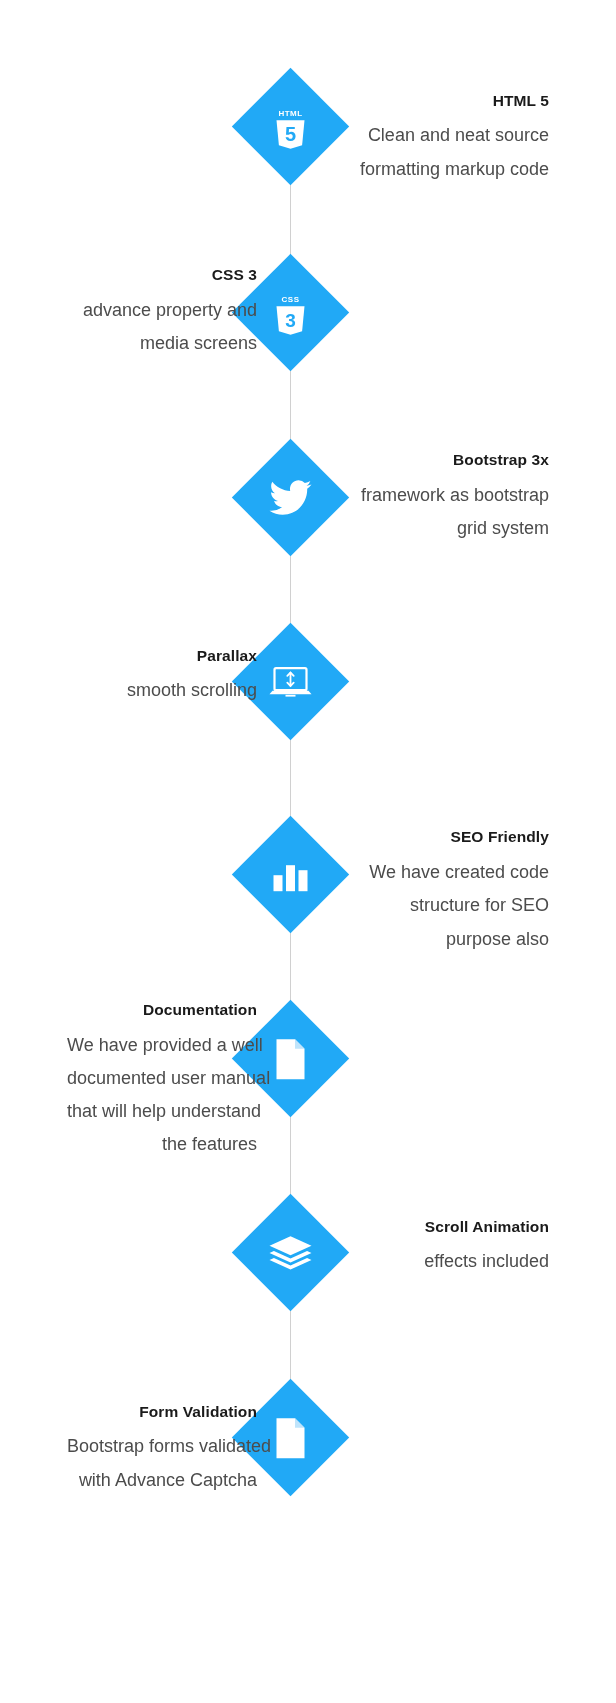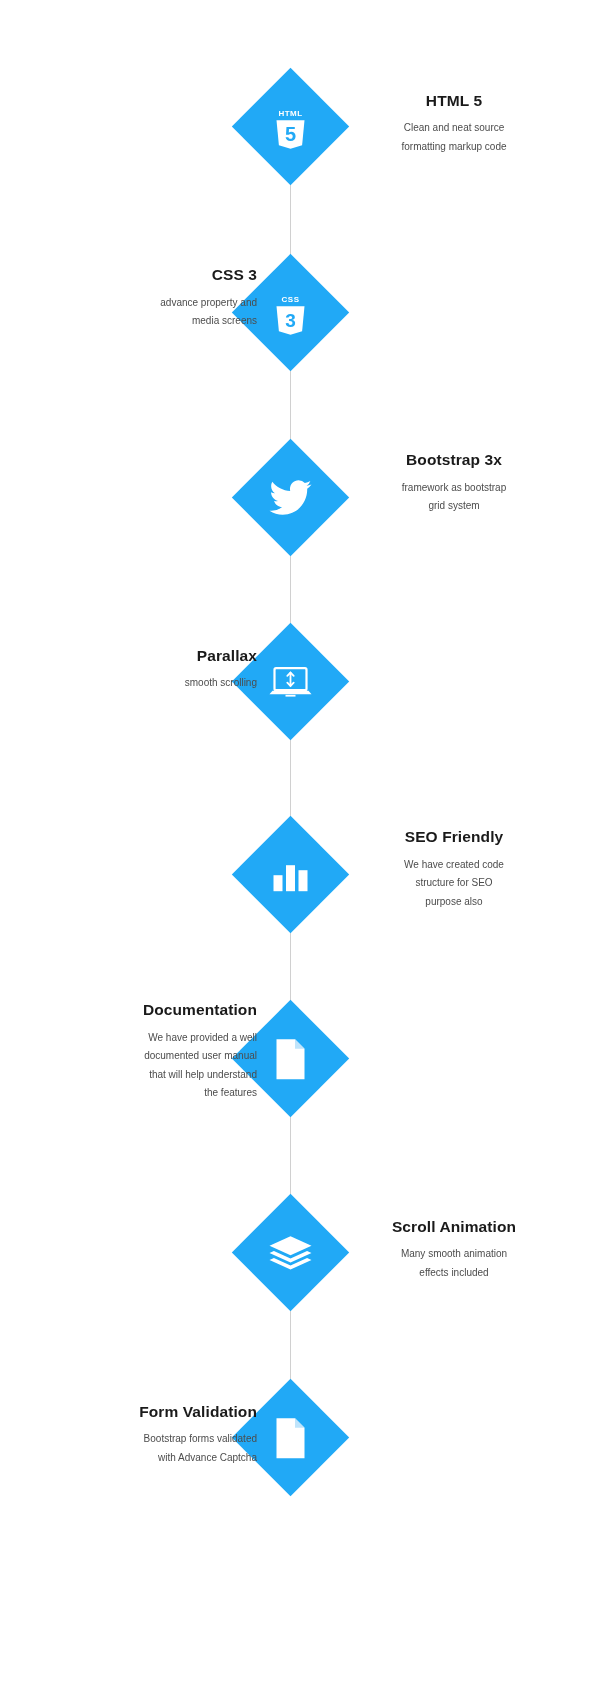--- a/index.html
+++ b/index.html
@@ -27,29 +27,29 @@
     display:flex;align-items:center;justify-content:center;
   }
   .diamond .glyph{
     transform:rotate(-45deg);
     display:flex;align-items:center;justify-content:center;
     width:46px;height:46px;
   }
   .glyph svg{display:block;}
 
   .content{position:absolute;width:190px;}
-  .content.right{left:359px;text-align:center;}
+  .content.right{left:359px;text-align:right;}
   .content.left{left:67px;text-align:right;}
 
   .title{
     font-size:15.5px;font-weight:bold;color:#1a1a1a;
     letter-spacing:0.1px;margin:0 0 9px 0;line-height:1.2;
   }
   .desc{
-    font-size:10px;color:#4c4c4c;line-height:1.85;margin:0;
+    font-size:18px;color:#4c4c4c;line-height:1.85;margin:0;
     font-weight:normal;
   }
   .desc div{white-space:nowrap;}
 </style>
 </head>
 <body>
 
 <div class="timeline">
   <div class="spine"></div>
   <div id="nodes">
@@ -177,21 +177,20 @@
             <svg width="44" height="38" viewBox="0 0 44 38">
       <path fill="#ffffff" d="M22 2 L43 11.5 L22 21 L1 11.5 Z"></path>
       <path fill="#ffffff" d="M22 24.2 L38.6 16.7 L43 18.7 L22 28.2 L1 18.7 L5.4 16.7 Z"></path>
       <path fill="#ffffff" d="M22 31.3 L38.6 23.8 L43 25.8 L22 35.3 L1 25.8 L5.4 23.8 Z"></path>
     </svg>
           </span>
         </div>
         <div class="content right" style="top: -34.3px;">
           <div class="title">Scroll Animation</div>
           <div class="desc">
-            <div>Many smooth animation</div>
             <div>effects included</div>
           </div>
         </div>
       </div>
       <div class="node" style="top: 1437px;">
         <div class="diamond" style="top: -41.5px;">
           <span class="glyph">
             <svg width="34" height="42" viewBox="0 0 34 42">
       <path fill="#ffffff" d="M3 1 h18.5 L31 10.5 V41 H3 Z"></path>
       <path fill="#bfe4fb" d="M21.5 1 L31 10.5 H21.5 Z"></path>

